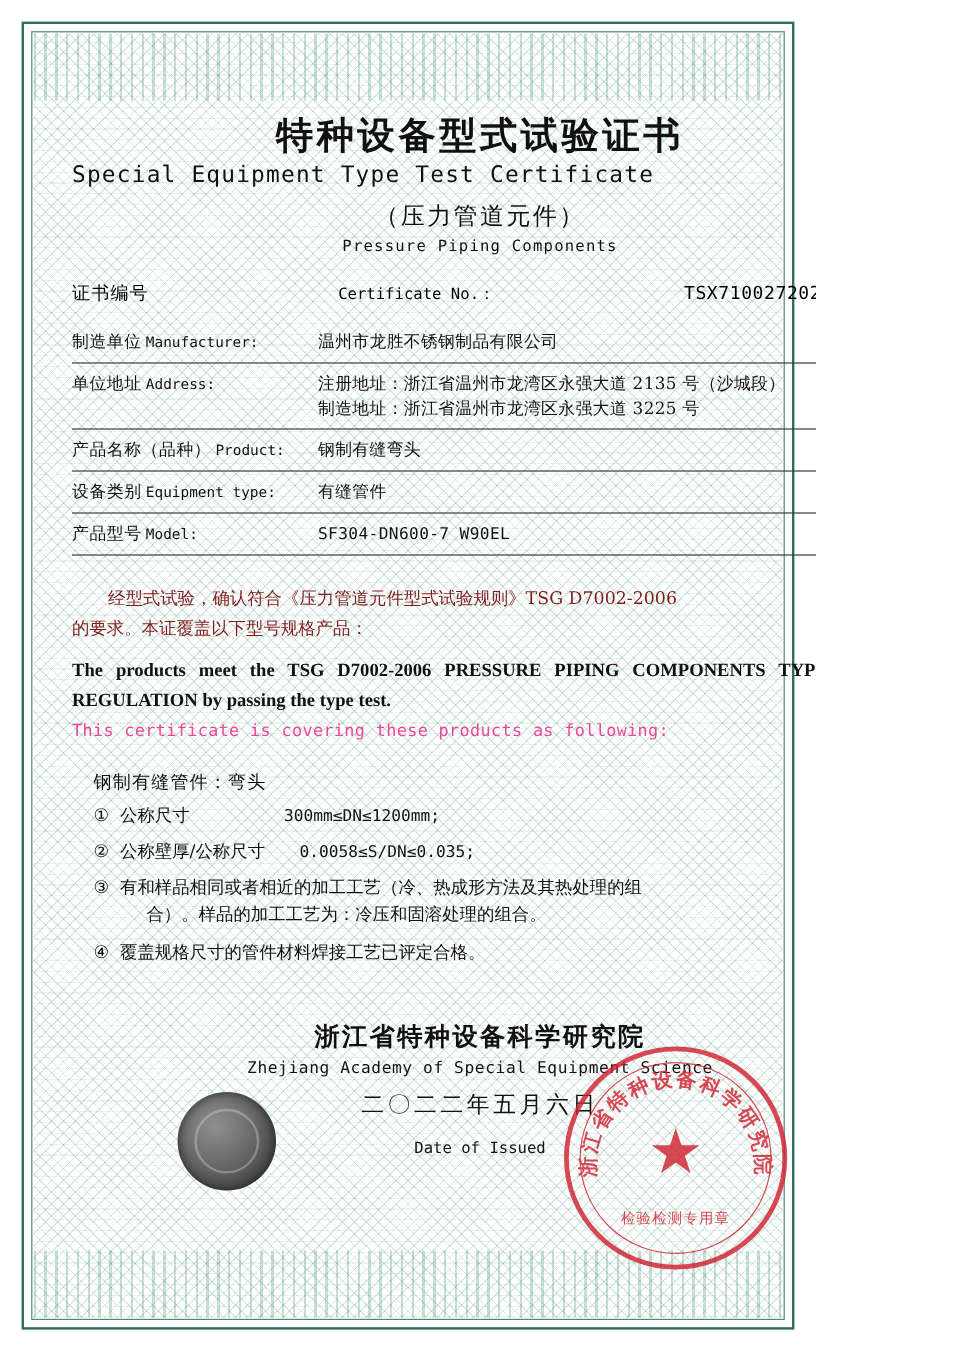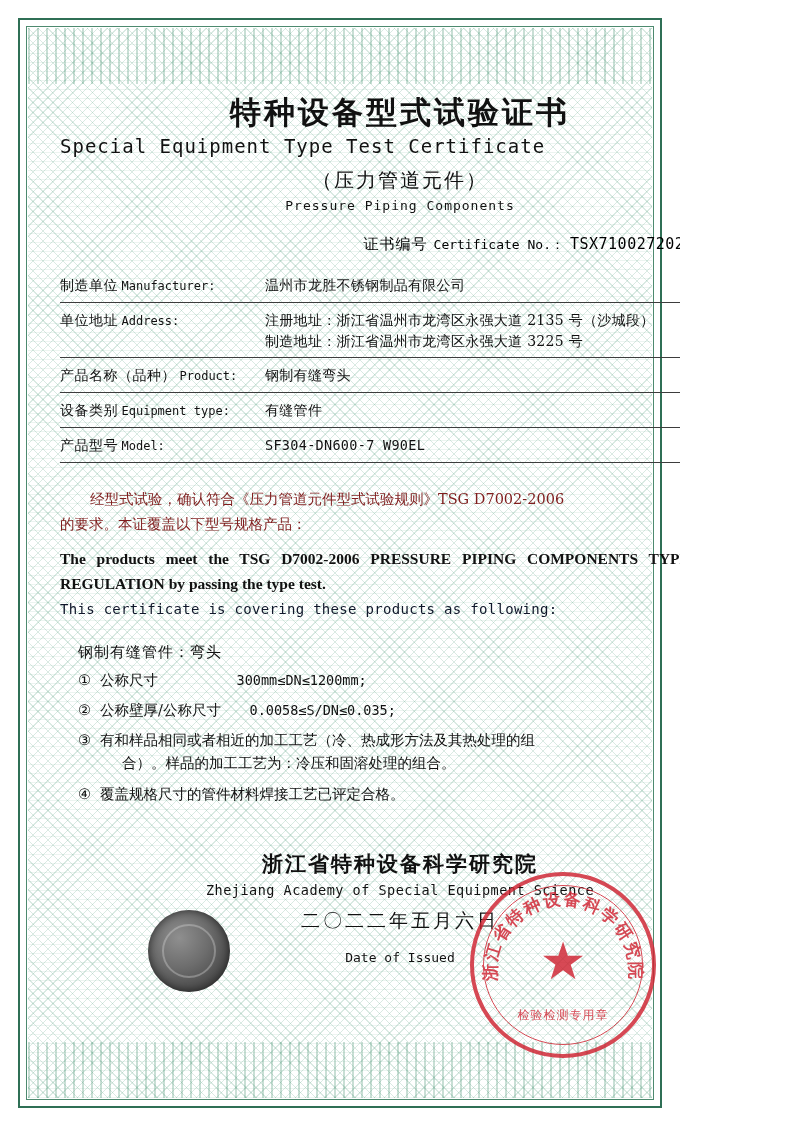--- a/index.html
+++ b/index.html
@@ -83,21 +83,21 @@
     font-family: "DejaVu Sans Mono", monospace;
     font-size: 13px;
     letter-spacing: 1px;
     color: #111;
     margin-top: 4px;
   }
 
   .cert-no-row {
     margin-top: 22px;
     display: flex;
-    justify-content: flex-end;
+    justify-content: space-between;
     align-items: baseline;
     padding-right: 8px;
     gap: 6px;
   }
   .cert-no-label-zh {
     font-family: "DejaVu Serif", serif;
     font-size: 15px;
     letter-spacing: 1px;
   }
   .cert-no-label-en {
@@ -173,21 +173,21 @@
     font-size: 15.5px;
     line-height: 1.65;
     text-align: justify;
     color: #111;
   }
   .para-en-mono {
     margin-top: 4px;
     font-family: "DejaVu Sans Mono", monospace;
     font-size: 14px;
     letter-spacing: 0.3px;
-    color: #0f172a;
+    color: #ec4899;
   }
 
   .spec-block {
     margin-top: 26px;
     padding-left: 18px;
   }
   .spec-head {
     font-family: "DejaVu Serif", serif;
     font-size: 15px;
     letter-spacing: 1px;

